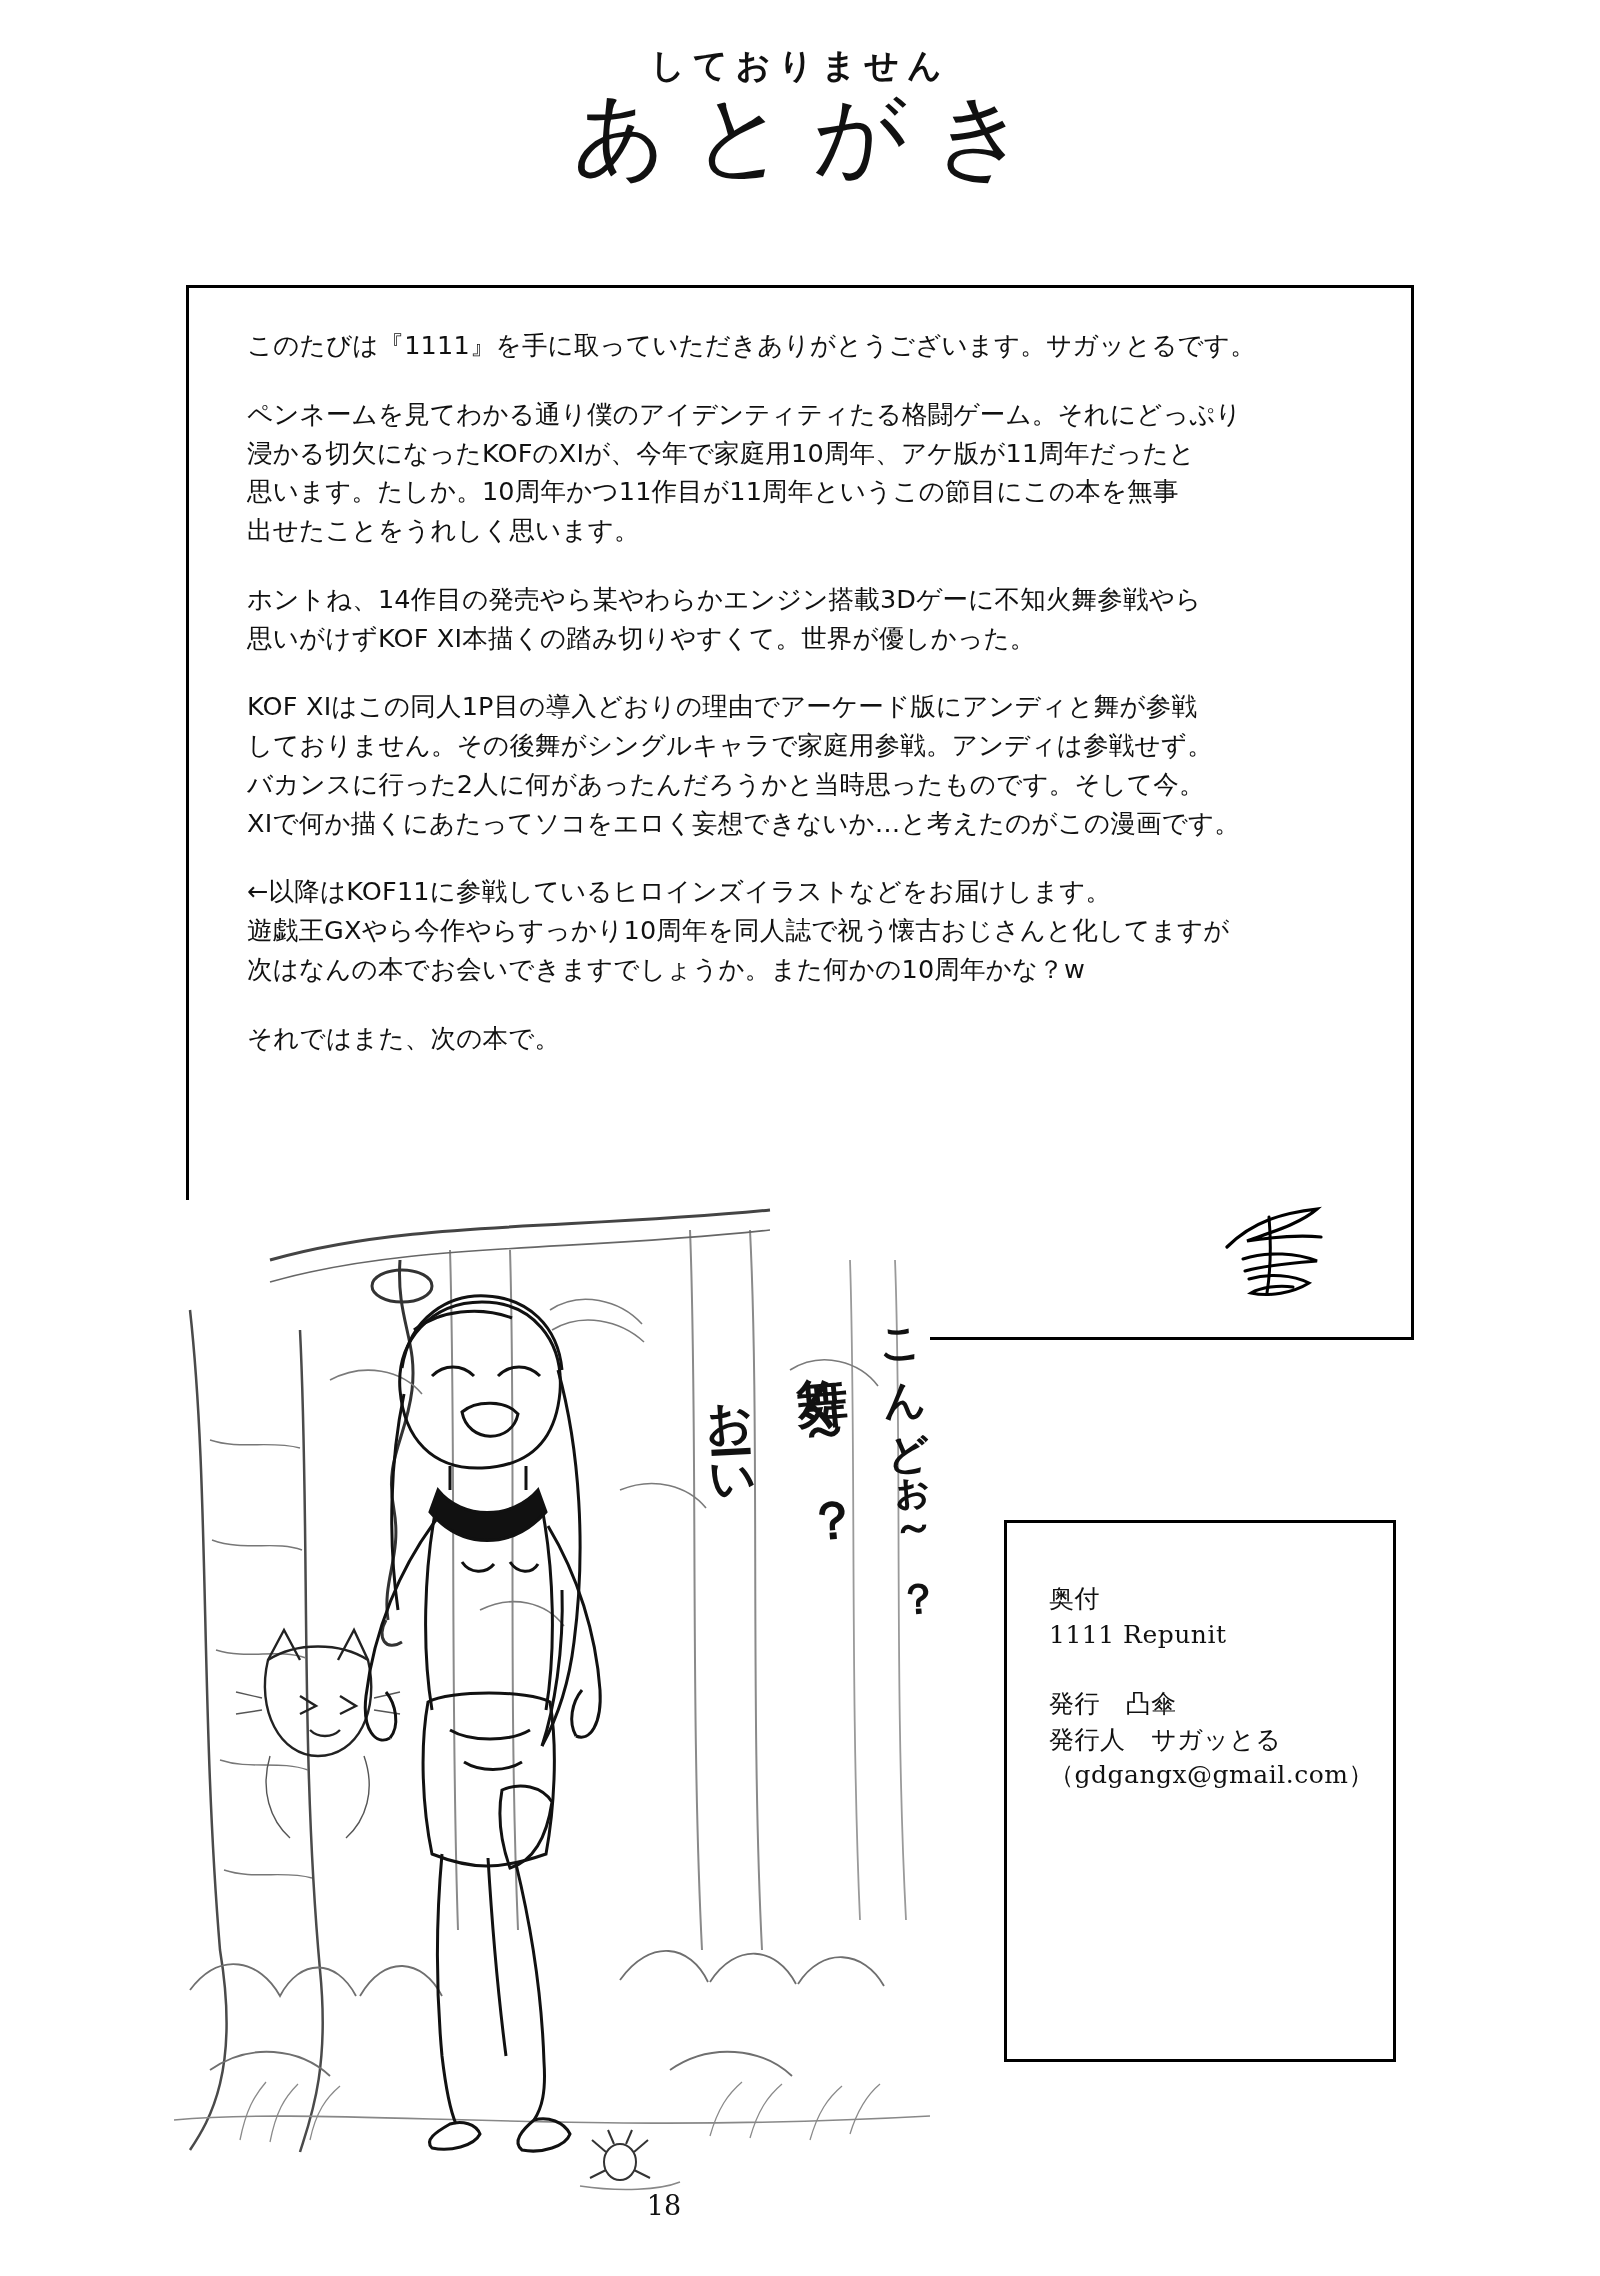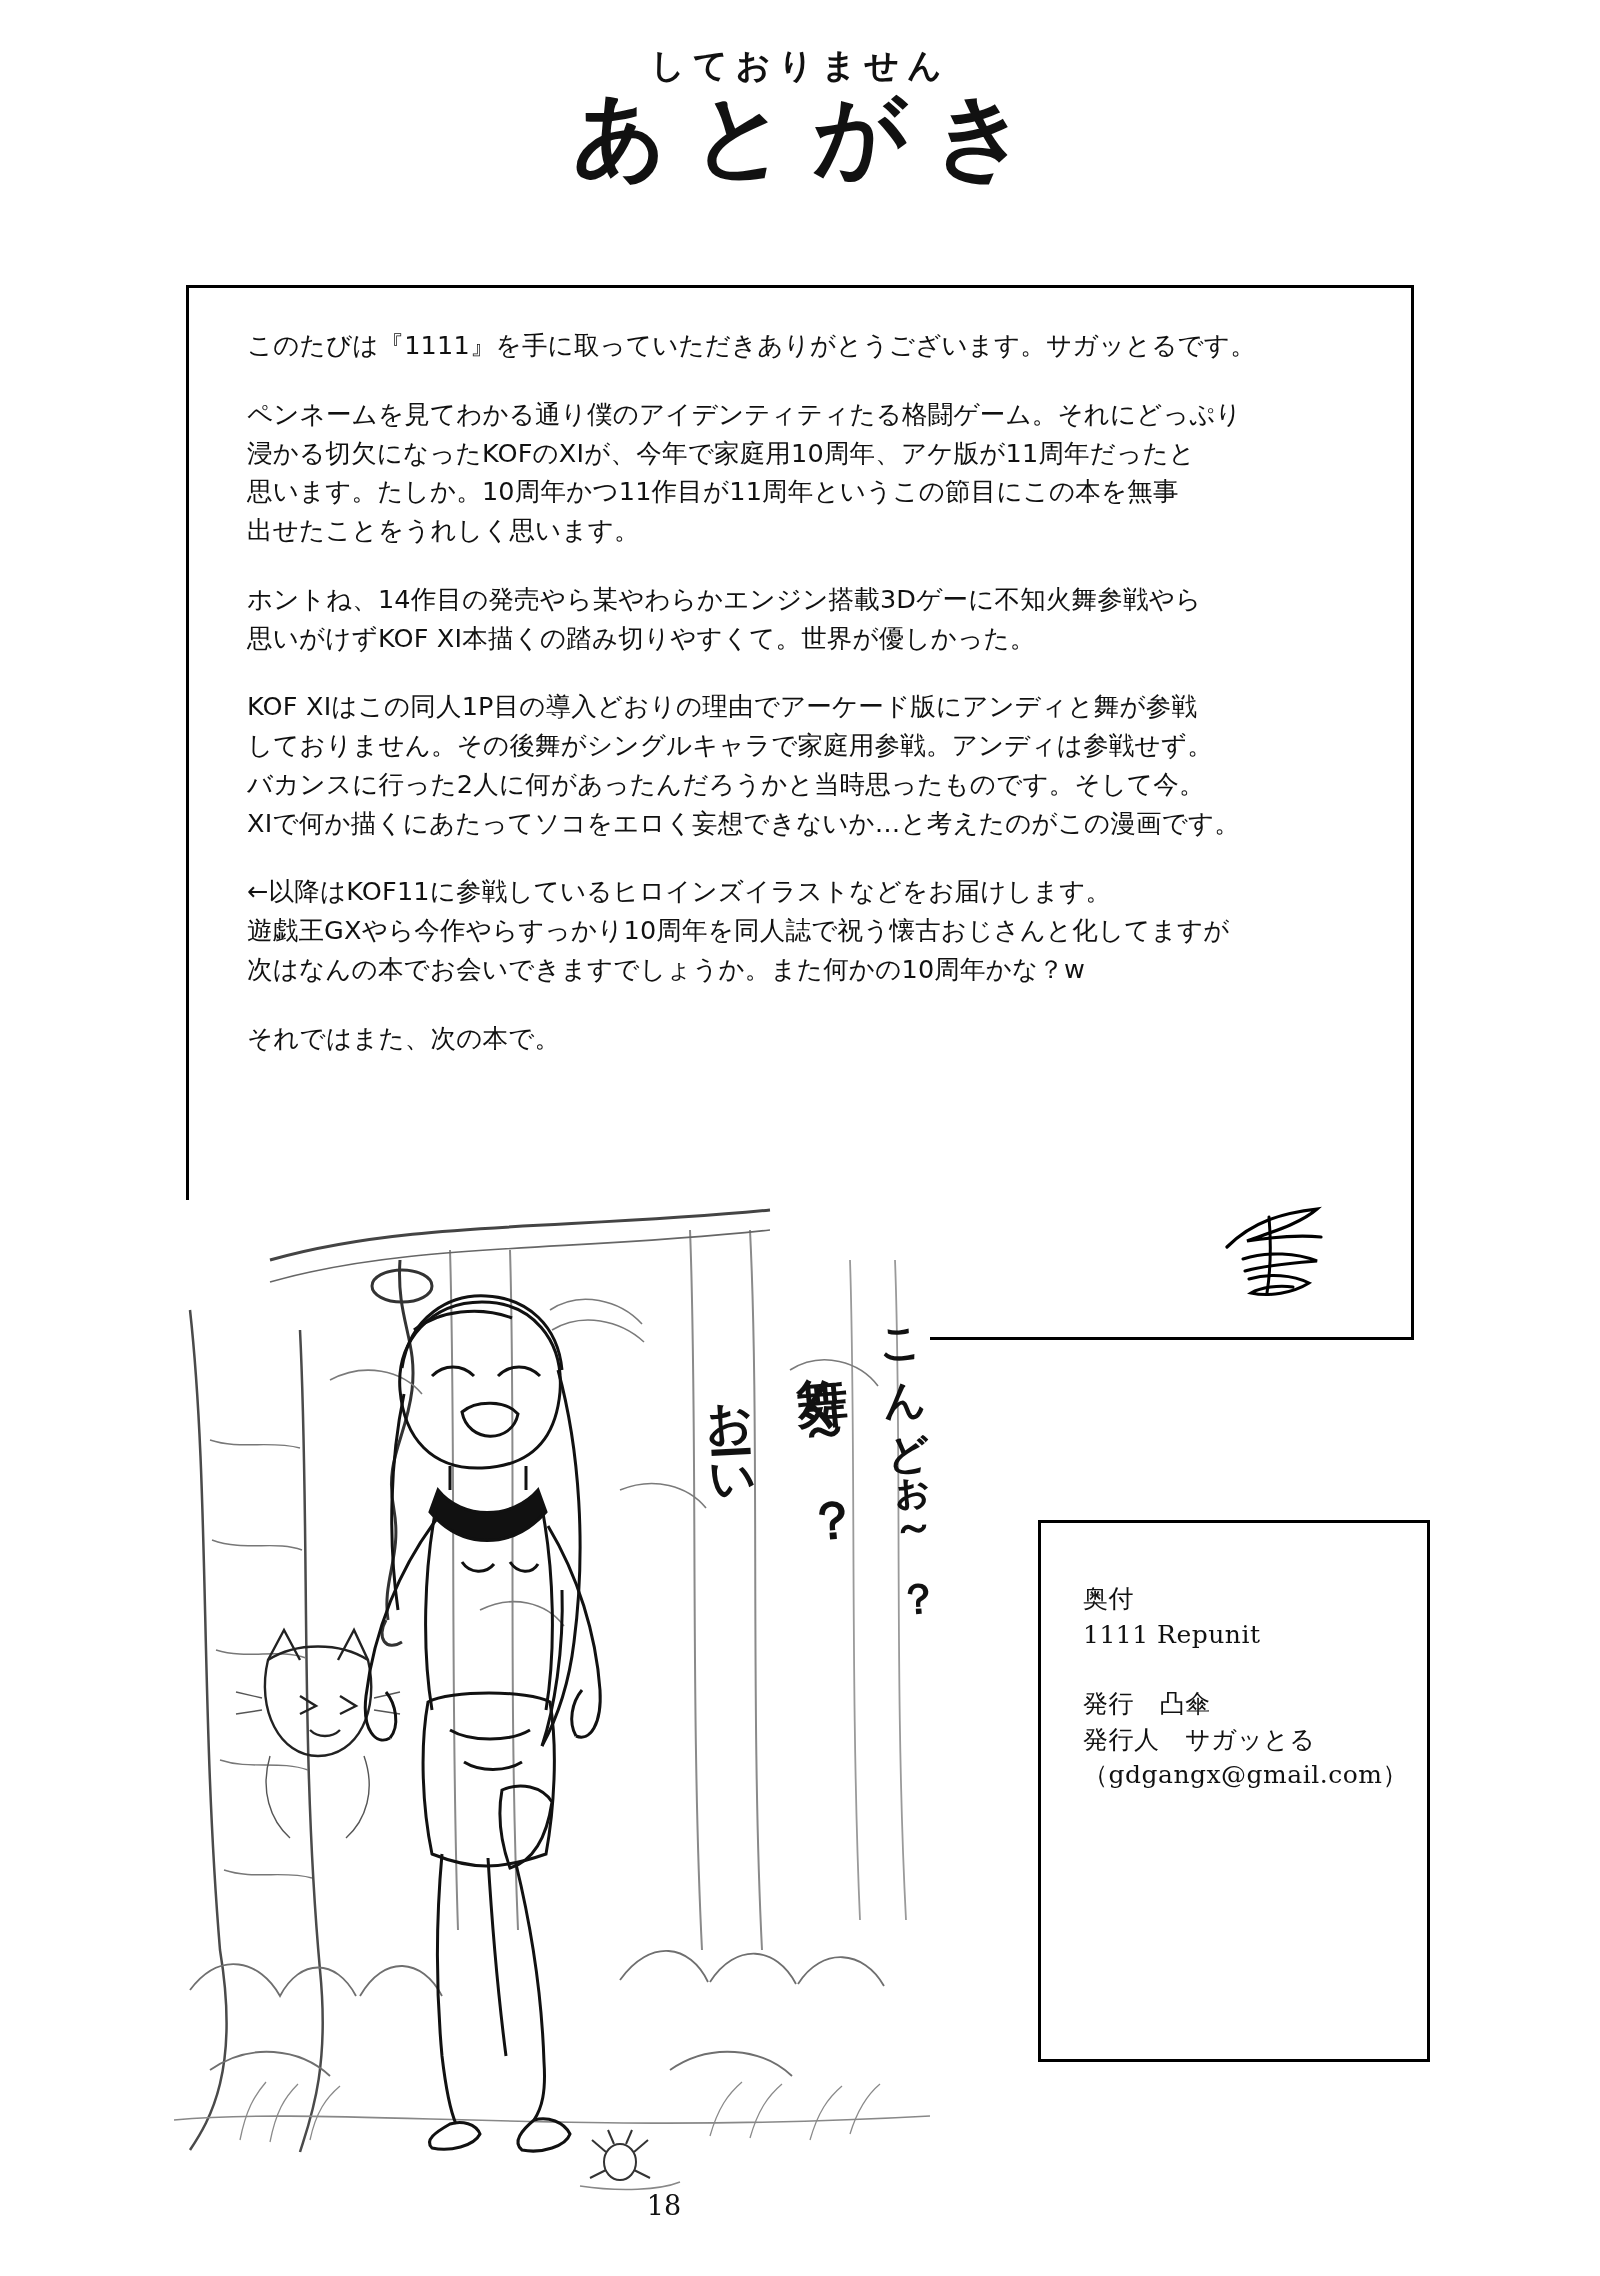--- a/index.html
+++ b/index.html
@@ -28,21 +28,21 @@
     font-family: "DejaVu Sans", sans-serif;
     font-size: 34px;
     font-weight: bold;
     letter-spacing: 8px;
     line-height: 1;
     margin-bottom: 6px;
   }
   .title-main {
     font-family: "DejaVu Sans", sans-serif;
     font-size: 92px;
-    font-weight: bold;
+    font-weight: normal;
     letter-spacing: 26px;
     line-height: 1.05;
     text-indent: 26px;
   }
 
   
   .afterword-box {
     position: absolute;
     left: 186px;
     top: 285px;
@@ -125,21 +125,21 @@
     left: 700px;
     top: 1370px;
     font-size: 46px;
     letter-spacing: 6px;
     transform: rotate(-3deg);
   }
 
   
   .colophon {
     position: absolute;
-    left: 1038px;
+    left: 1004px;
     top: 1520px;
     width: 392px;
     height: 542px;
     border: 3px solid #000;
     box-sizing: border-box;
     padding: 58px 0 0 42px;
   }
   .colophon .line {
     font-family: "DejaVu Serif", serif;
     font-size: 25px;

